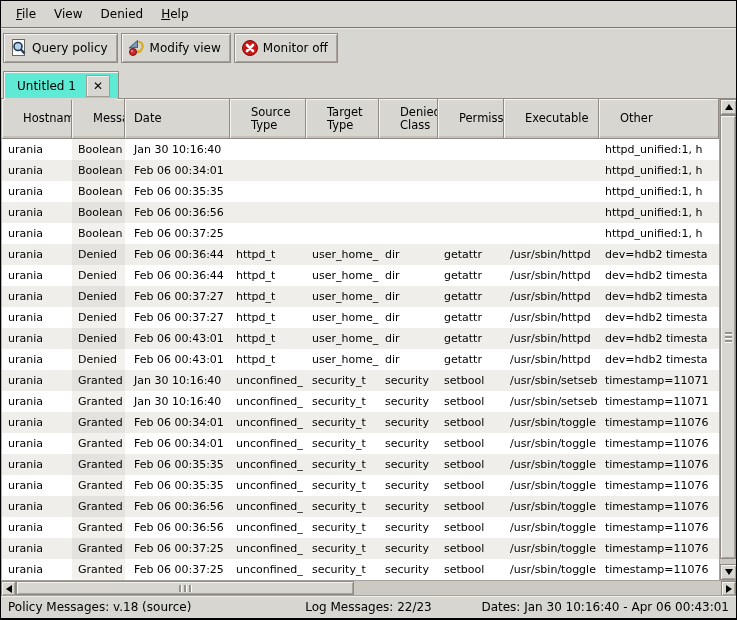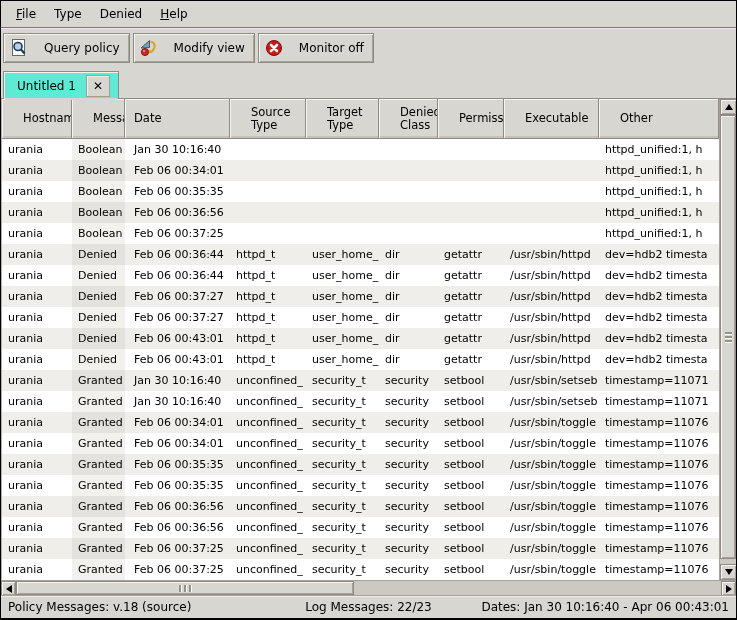--- a/index.html
+++ b/index.html
@@ -13,21 +13,21 @@
     display:flex; flex-direction:column;
     position:relative; overflow:hidden;
   }
   
   .menubar { height:27px; display:flex; align-items:center; padding-left:6px;
              border-bottom:1px solid #ef4444; box-shadow:0 1px 0 #eceae5; }
   .menu-item { display:inline-block; padding:4px 9px; cursor:default; }
   .mnemonic::first-letter { text-decoration:underline; }
   
   .toolbar { height:39px; display:flex; align-items:center; padding:3px 2px; gap:3px; }
-  .tbtn { display:flex; align-items:center; gap:16px; height:30px; padding:2px 9px 2px 6px;
+  .tbtn { display:flex; align-items:center; gap:4px; height:30px; padding:2px 9px 2px 6px;
           background:#d8d6d1; border:1px solid #8f8b84;
           box-shadow:inset 1px 1px 0 #f6f4f0, inset -1px -1px 0 #a7a39b;
           font:inherit; color:#000; cursor:default;justify-content:space-between; }
   .ticon { width:18px; height:18px; display:inline-flex; }
   
   .tabbar { height:32px; display:flex; align-items:flex-end; padding-left:2px;
             border-bottom:1px solid #8f8b84; }
   .tab { display:flex; align-items:center; gap:10px; height:28px; padding:0 8px 0 13px;
          background:#5eead4; border:1px solid #8f8b84; border-bottom:none;
          box-shadow:inset 1px 1px 0 #f6f4f0; position:relative; margin-bottom:-1px; }
@@ -88,21 +88,21 @@
   .statusbar .scenter{ justify-self:center; }
   .statusbar .sright { justify-self:end; }
 </style>
 </head>
 <body>
 
 <div class="window">
 
   <div class="menubar">
     <span class="menu-item mnemonic">File</span>
-    <span class="menu-item">Type</span>
+    <span class="menu-item">View</span>
     <span class="menu-item">Denied</span>
     <span class="menu-item mnemonic">Help</span>
   </div>
 
   <div class="toolbar">
     <button class="tbtn">
       <span class="ticon">
         <svg width="18" height="18" viewBox="0 0 18 18">
           <rect x="2.5" y="0.5" width="12" height="16" fill="#ffffff" stroke="#6b675f"></rect>
           <circle cx="8" cy="7.5" r="4" fill="#b9cfe4" stroke="#1a3a5c" stroke-width="1.6"></circle>

